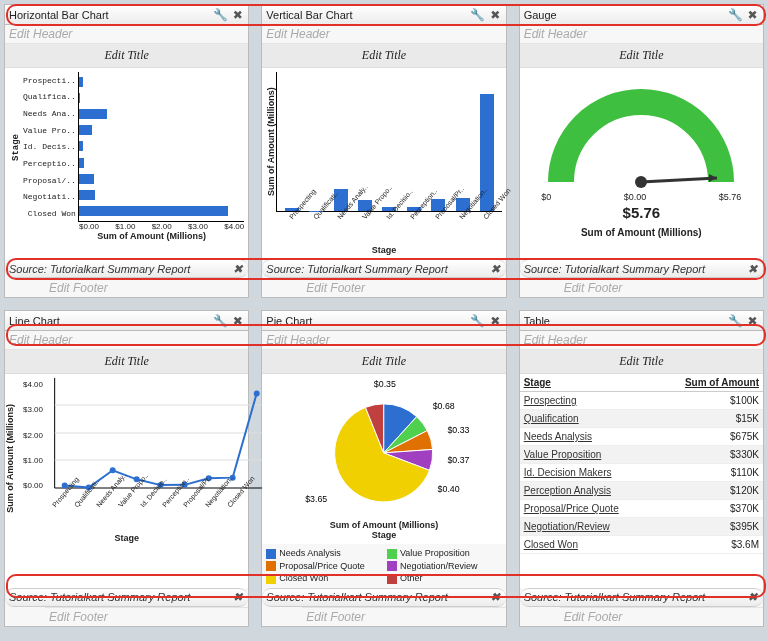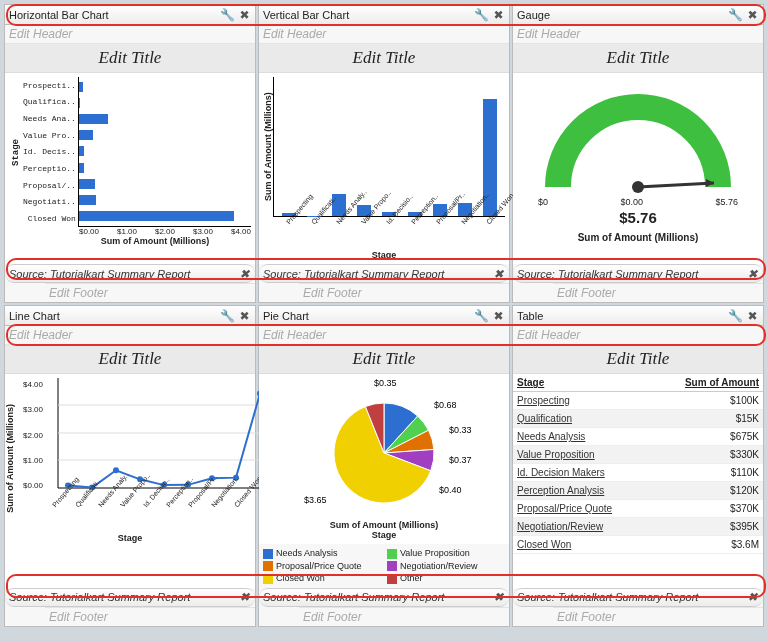--- a/index.html
+++ b/index.html
@@ -8,21 +8,21 @@
     padding: 4px;
     background: #d0d8de;
     font-family: Arial, Helvetica, sans-serif;
     font-size: 11px;
     color: #222;
     width: 768px;
   }
   .grid {
     display: grid;
     grid-template-columns: repeat(3, 1fr);
-    gap: 2px;
+    gap: 12px;
   }
   .widget {
     background: #f7f7f7;
     border: 1px solid #bbb;
     display: flex;
     flex-direction: column;
   }
   .w-header {
     background: linear-gradient(#fff,#ececec);
     border-bottom: 1px solid #bbb;
@@ -53,21 +53,21 @@
     border-top:1px solid #ccc; border-bottom:1px solid #ccc;
     padding:2px 4px;
     font-style:italic;
     border-radius:9px;
   }
   .source-txt{ flex:1; color:#333;}
   .chart-title {
     text-align:center;
     font-style:italic;
     font-family: Georgia, serif;
-    font-size: 17px;
+    font-size: 12px;
     padding: 4px 0;
     background: #eaeaea;
     border-bottom:1px solid #ddd;
   }
   .chart-body {
     padding: 4px;
     background:#fff;
     flex:1;
     position:relative;
     min-height:150px;

